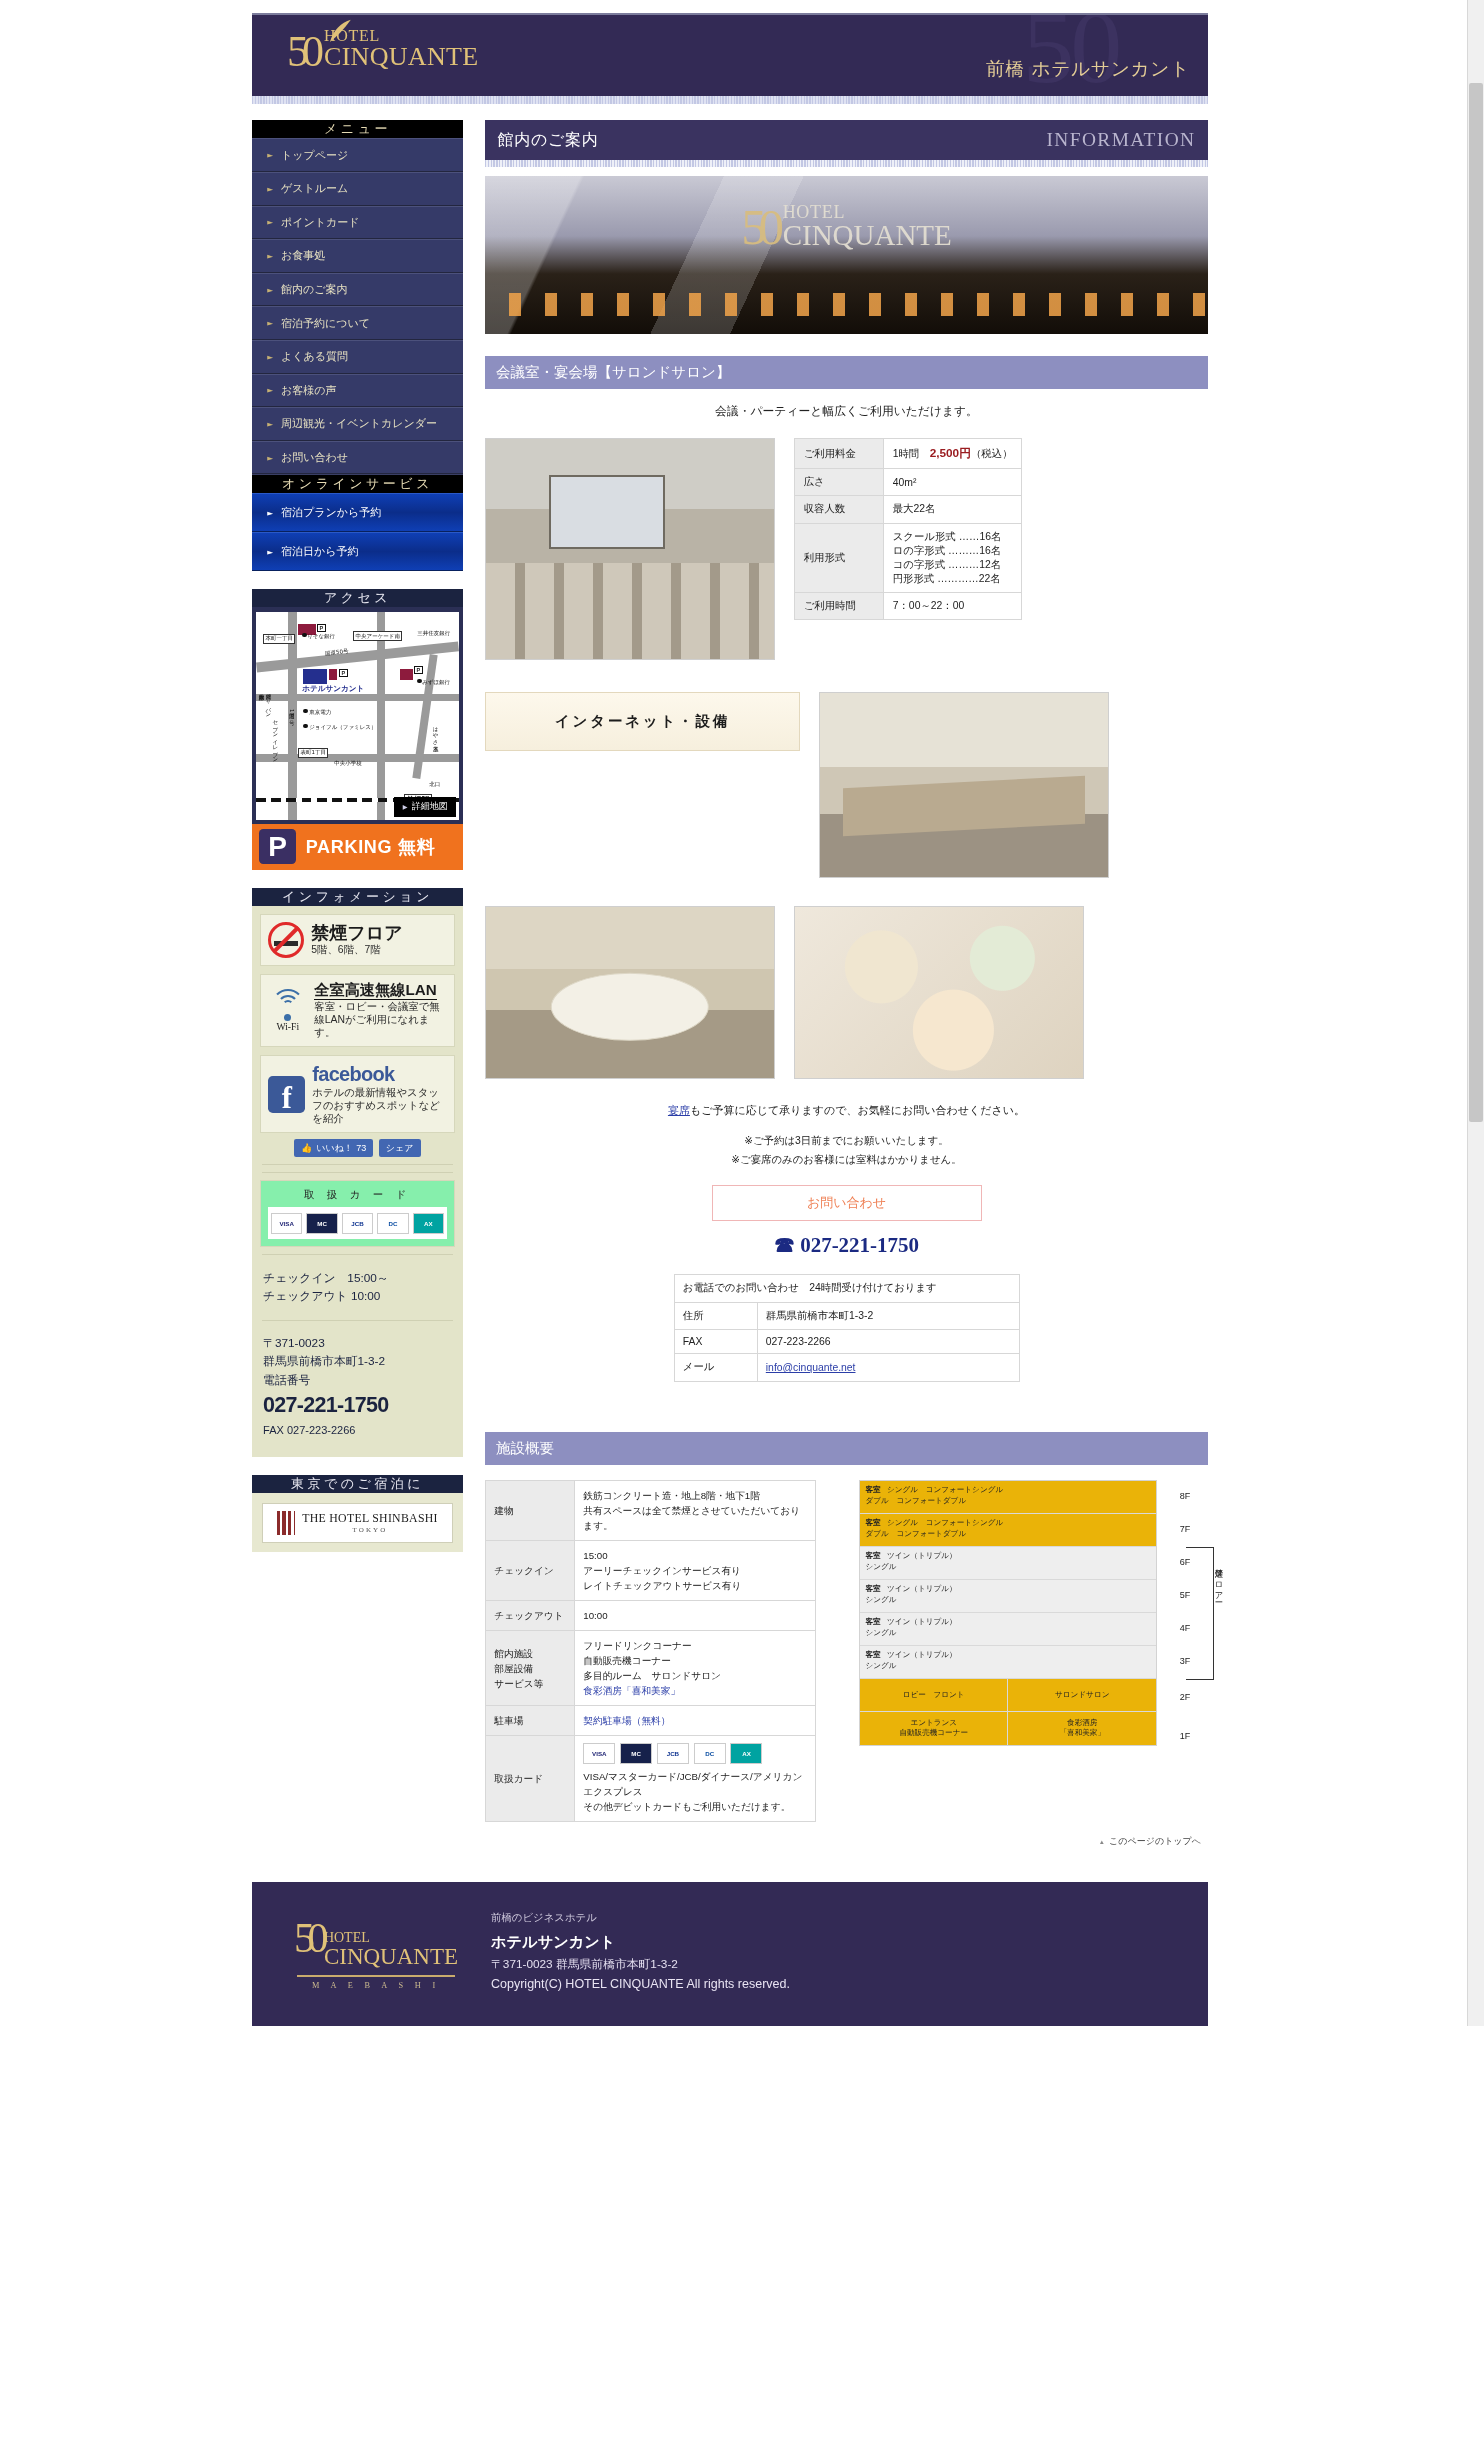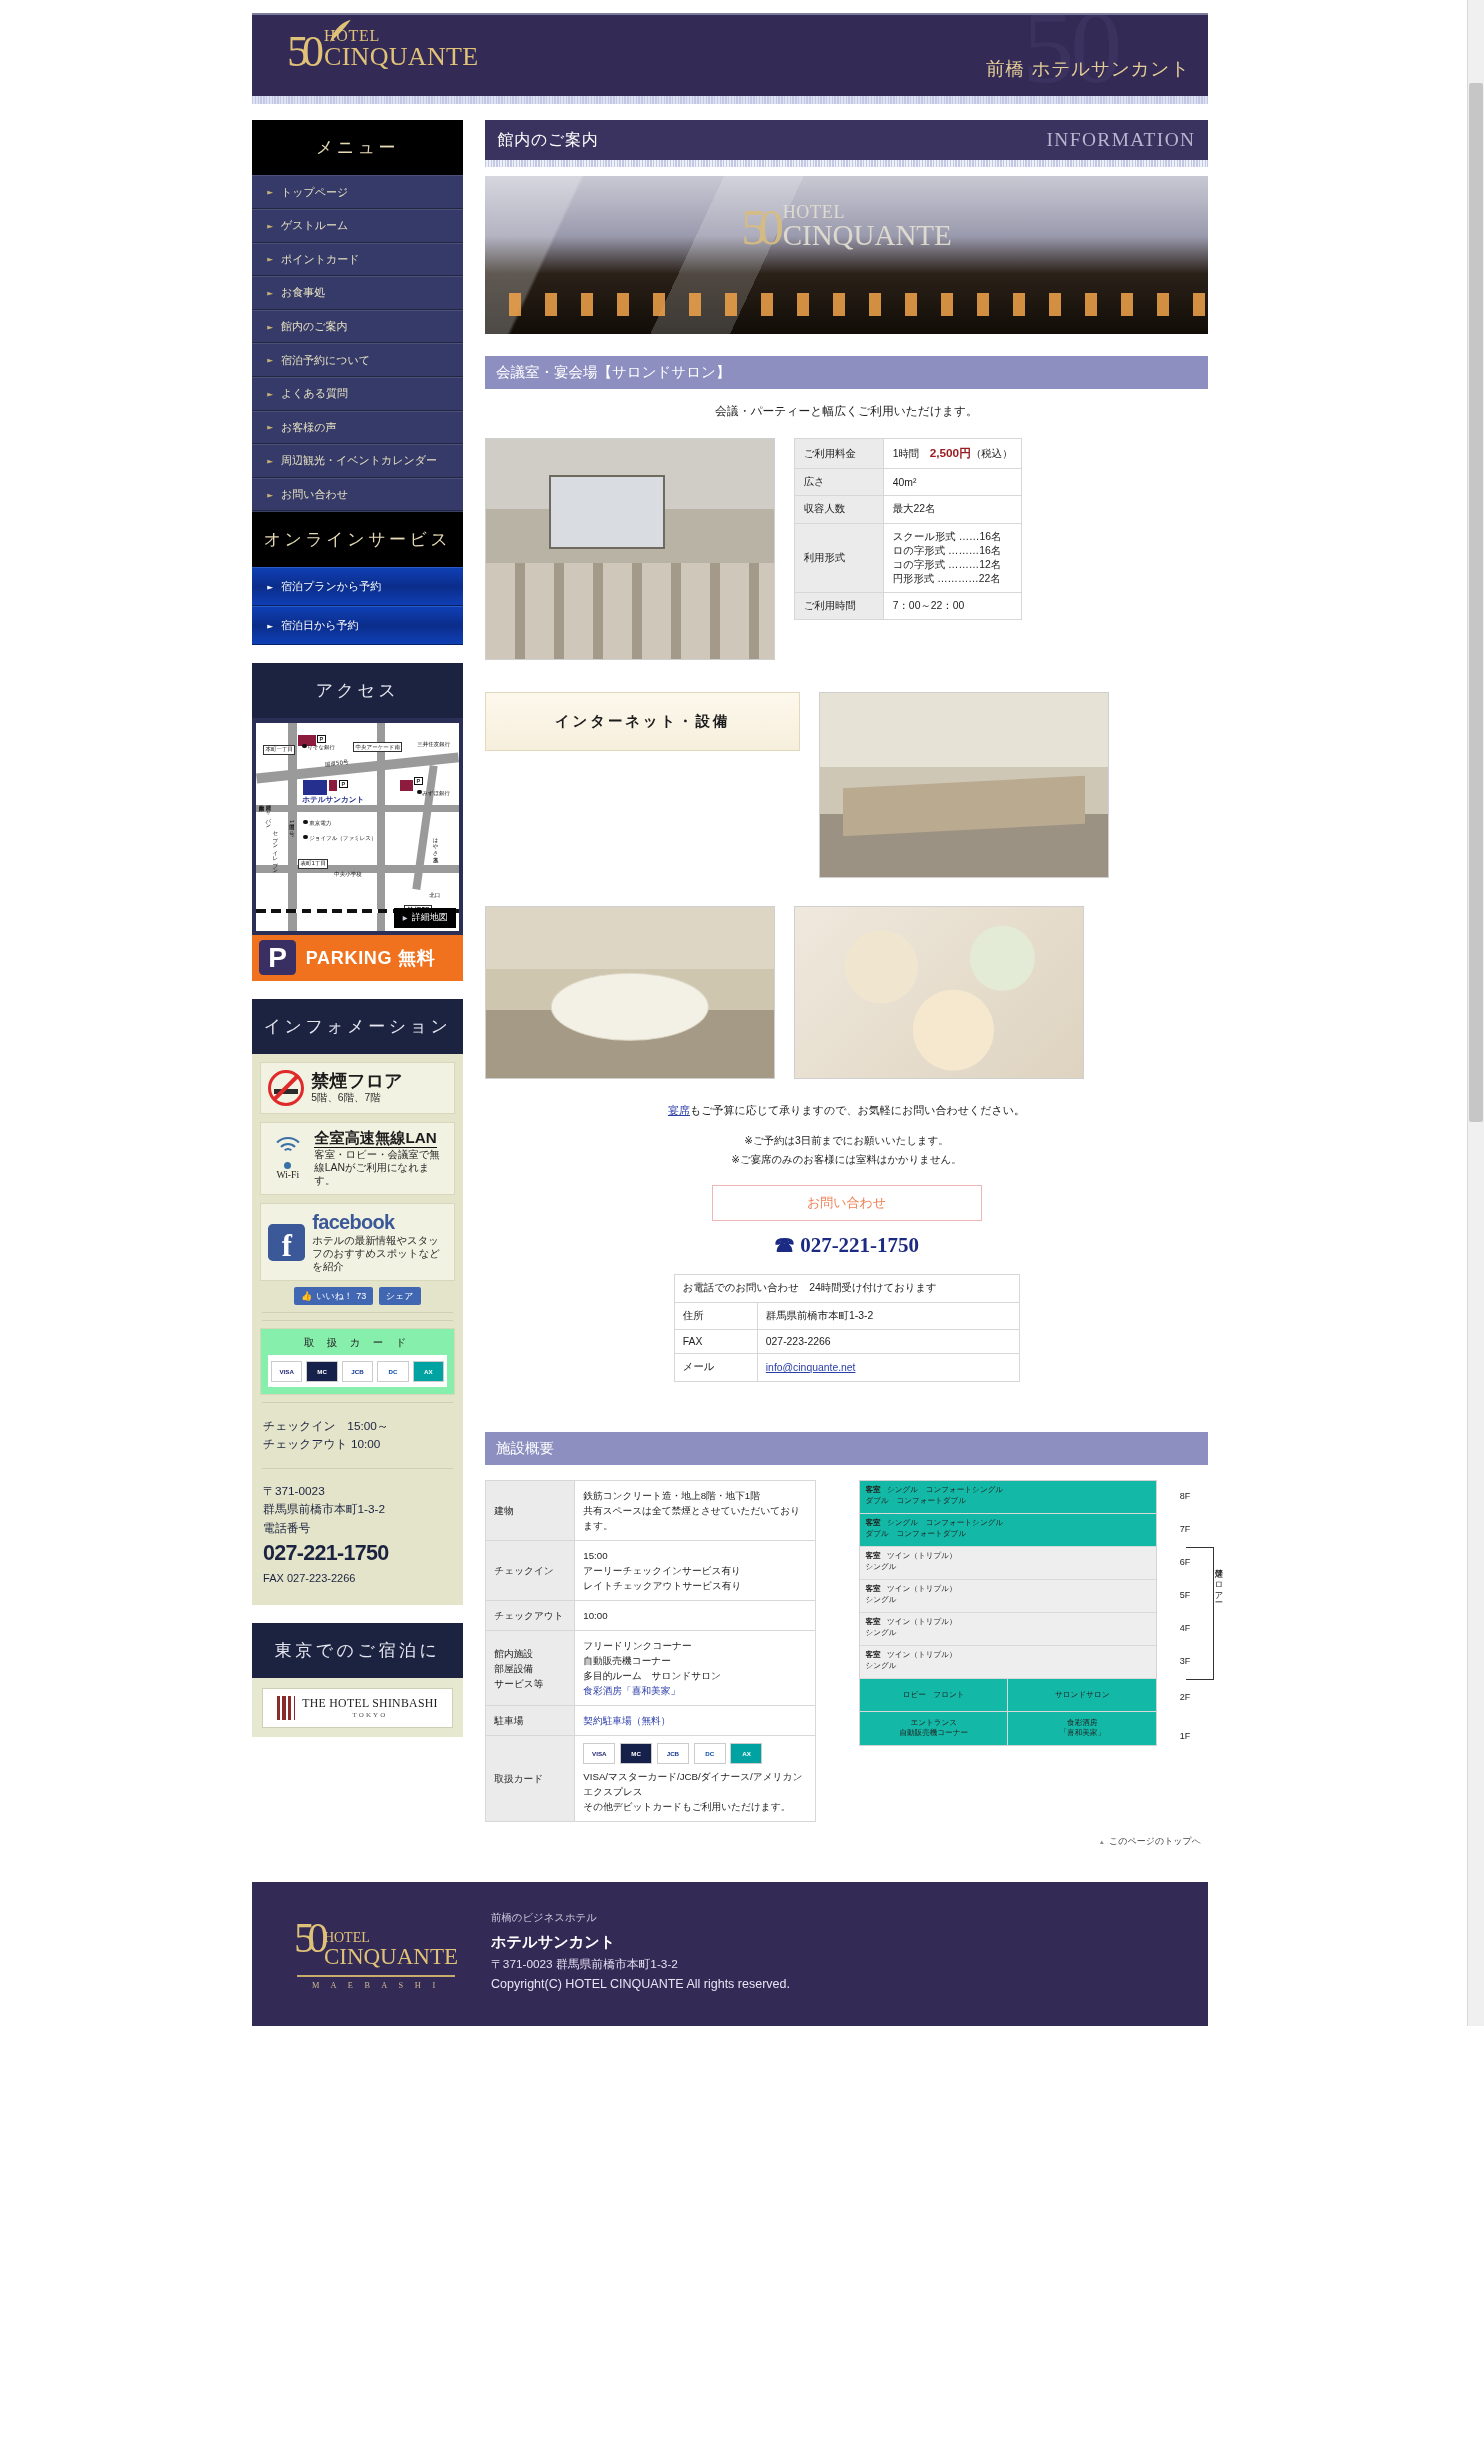--- a/index.html
+++ b/index.html
@@ -59,21 +59,21 @@
   }
 
   
   .layout { width: 956px; margin-left: 252px; display: flex; gap: 0; padding-top: 15.2px; }
   .sidebar { width: 211px; flex: 0 0 211px; }
   .main { flex: 1; padding-left: 22px; }
 
   
   .side-head {
     background: #000; color: #e6dbb4; text-align: center;
-    font-size: 17px; letter-spacing: 3.5px; padding: 16px 0;
+    font-size: 13px; letter-spacing: 3.5px; padding: 0 0;
   }
   .side-head.blue-head { background:#1b2340; color:#e7e7f0; }
   .menu-list { border-bottom: 0.7px solid #3a3f66; }
   .menu-item {
     background: #353a68; color: #e8e2c2; font-size: 11px;
     padding: 8.3px 0 8.3px 29px; position: relative; cursor: pointer;
     border-top: 0.7px solid #4c517c; border-bottom:0.7px solid #23263f;
   }
   .menu-item::before {
     content: "\25B6"; position: absolute; left: 15.2px; top: 50%;
@@ -305,21 +305,21 @@
   .fac-table td { border:0.7px solid #d7d7d7; padding:7px 8.3px; vertical-align:middle; line-height:1.55; }
   .fac-table td.k { background:#ebebeb; width:89px; }
   .blue-txt { color:#2b3ea8; }
   .fac-cards { display:flex; gap:4.8px; margin-bottom:4.8px; }
 
   .floor-wrap { position:relative; width:298px; margin-left:23.6px; }
   .floor-grid { border:0.7px solid #d3d3d3; }
   .floor-row { display:flex; border-bottom:0.7px solid #d9d9d9; min-height:33px; }
   .floor-row:last-child { border-bottom:none; }
   .floor-cell { padding:4.2px 5.5px; font-size:7.6px; line-height:1.4; flex:1; background:#eeeeee; }
-  .floor-cell.alt { background:#14b8a6; }
+  .floor-cell.alt { background:#eab308; }
   .floor-cell.split { border-left:0.7px solid #d9d9d9; }
   .floor-tag { font-weight:bold; margin-right:4.2px; }
   .floor-nums { position:absolute; right:-53px; top:0; width:50px; }
   .floor-num { font-size:9px; text-align:center; color:#222; }
   .smoke-bracket {
     position:absolute; right:-57px; top:67px; height:133px; width:28px;
     border:1.4px solid #333; border-left:none;
   }
   .smoke-text {
     position:absolute; right:-67px; top:82px; writing-mode:vertical-rl;

